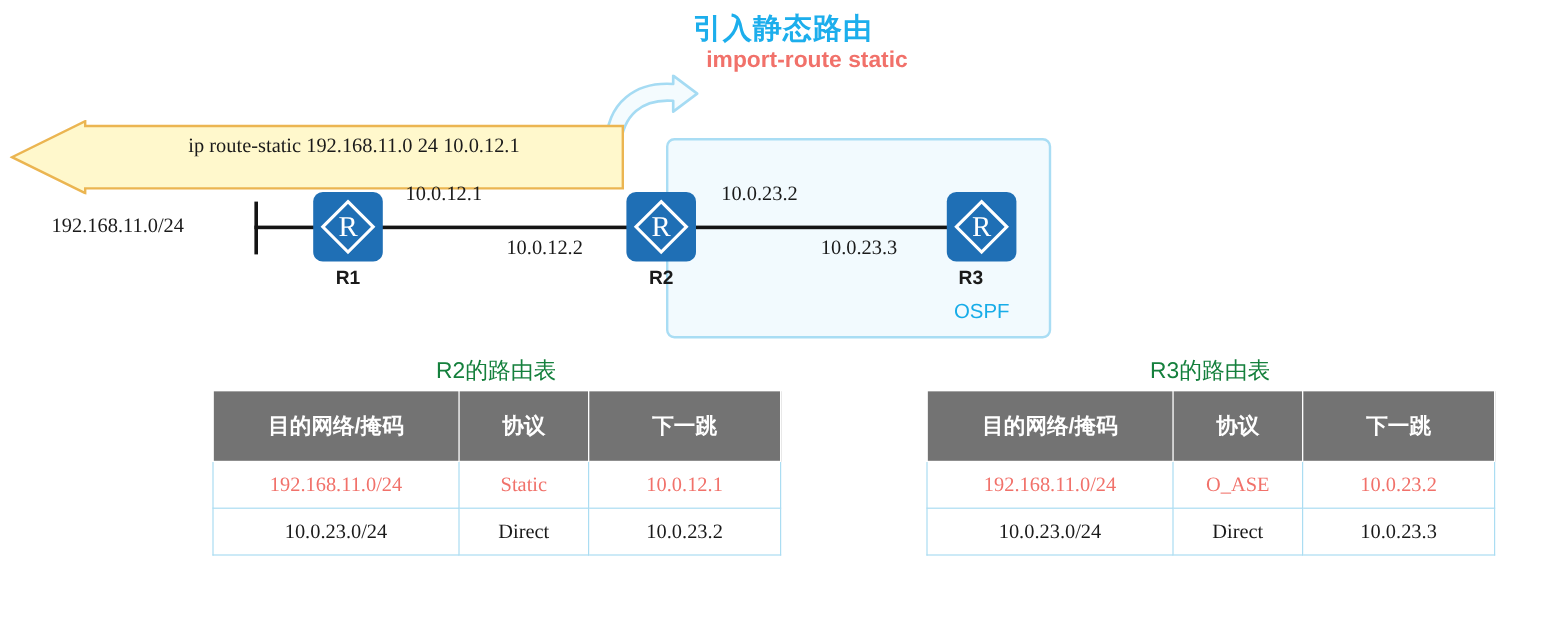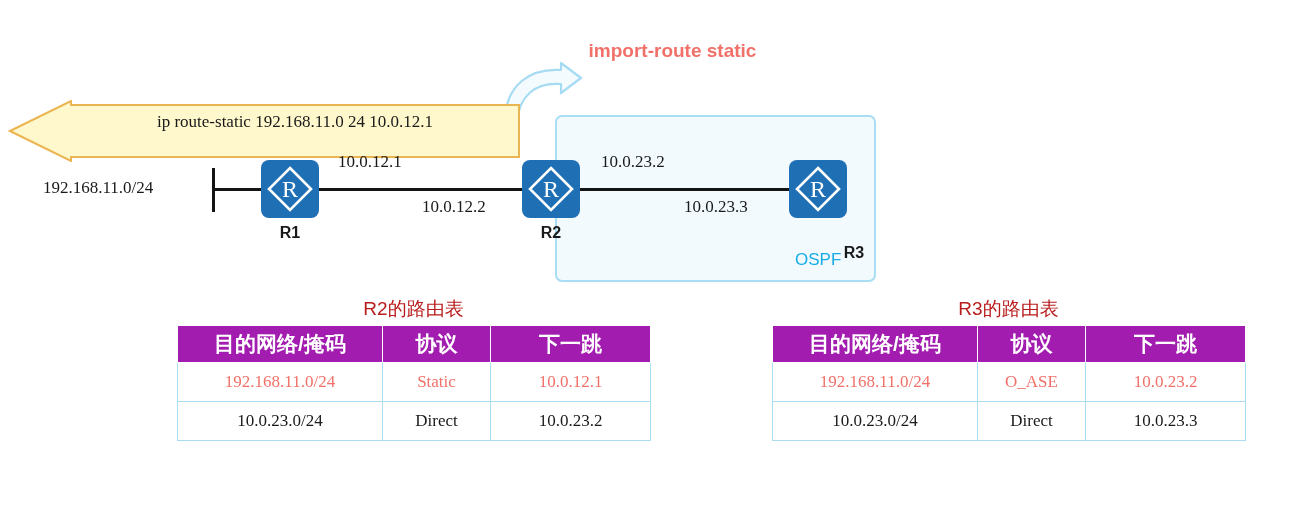--- a/index.html
+++ b/index.html
@@ -137,58 +137,59 @@
     position: absolute;
     font-size: 19px;
     color: #1a1a1a;
     white-space: nowrap;
   }
 
   
   .table-title {
     position: absolute;
     font-size: 19px;
-    color: #b91c1c;
+    color: #15803d;
     text-align: center;
     white-space: nowrap;
   }
   table.rt {
     position: absolute;
     border-collapse: collapse;
     table-layout: fixed;
     background: #ffffff;
   }
   table.rt th {
-    background: #a21caf;
+    background: #737373;
     color: #ffffff;
-    font-size: 21px;
+    font-size: 18px;
     font-weight: bold;
     height: 36px;
     border: 1px solid #ffffff;
     text-align: center;
-    padding: 0;
+    padding: 11px;
   }
   table.rt td {
     height: 38px;
     border: 1px solid #ABDDF2;
     text-align: center;
     font-size: 17px;
     color: #1a1a1a;
     font-family: "Liberation Serif", "DejaVu Serif", serif;
     padding: 0;
   }
   table.rt tr.highlight td {
     color: #F1716A;
   }
 </style>
 </head>
 <body>
 
 <div id="canvas">
 
+  <div class="title-cn">引入静态路由</div>
   <div class="title-en">import-route static</div>
 
   <div class="curve-arrow">
     <svg width="110" height="62" viewBox="0 0 110 62">
       <path d="M10,60 C10,22 36,6 66,8 L66,1 L86,16 L66,31 L66,22 C40,20 24,34 22,60 Z" fill="#F4FBFE" stroke="#A5DBF3" stroke-width="2.2" stroke-linejoin="round"></path>
     </svg>
   </div>
 
   <div class="ospf-box"></div>
   <div class="ospf-label">OSPF</div>
@@ -219,21 +220,21 @@
   </div>
   <div class="router" style="left:789px; top:160px;">
     <svg width="58" height="58" viewBox="0 0 58 58">
       <path d="M29,8 L50,29 L29,50 L8,29 Z" fill="none" stroke="#ffffff" stroke-width="2.6"></path>
       <text x="29" y="37" text-anchor="middle" font-family="Liberation Serif, serif" font-size="24" fill="#ffffff">R</text>
     </svg>
   </div>
 
   <div class="dev-label" style="left:261px; top:224px; width:58px;">R1</div>
   <div class="dev-label" style="left:522px; top:224px; width:58px;">R2</div>
-  <div class="dev-label" style="left:825px; top:224px; width:58px;margin-top:20px;">R3</div>
+  <div class="dev-label" style="left:780px; top:224px; width:58px;">R3</div>
 
 
   <div class="net-label" style="left:43px; top:178px;">192.168.11.0/24</div>
 
   <div class="if-label" style="left:338px; top:152px;">10.0.12.1</div>
   <div class="if-label" style="left:422px; top:197px;">10.0.12.2</div>
   <div class="if-label" style="left:601px; top:152px;">10.0.23.2</div>
   <div class="if-label" style="left:684px; top:197px;">10.0.23.3</div>
 
   <div class="table-title" style="left:177px; top:296px; width:473px;">R2的路由表</div>

